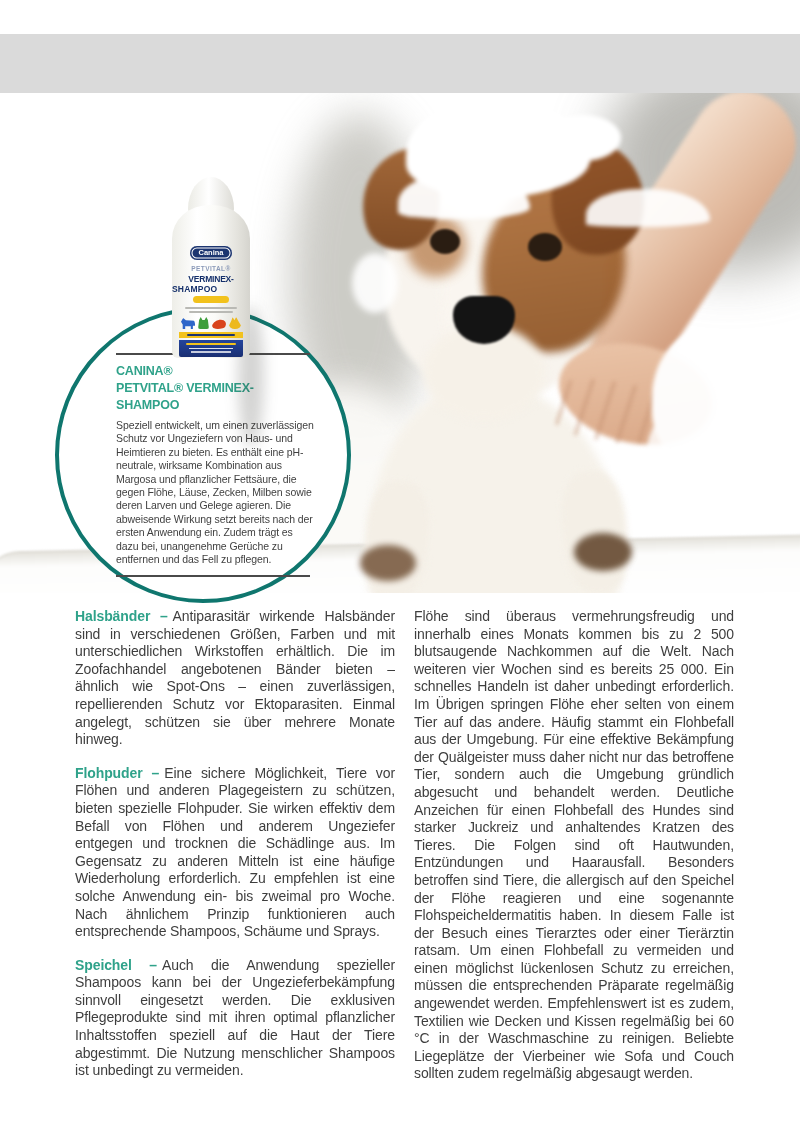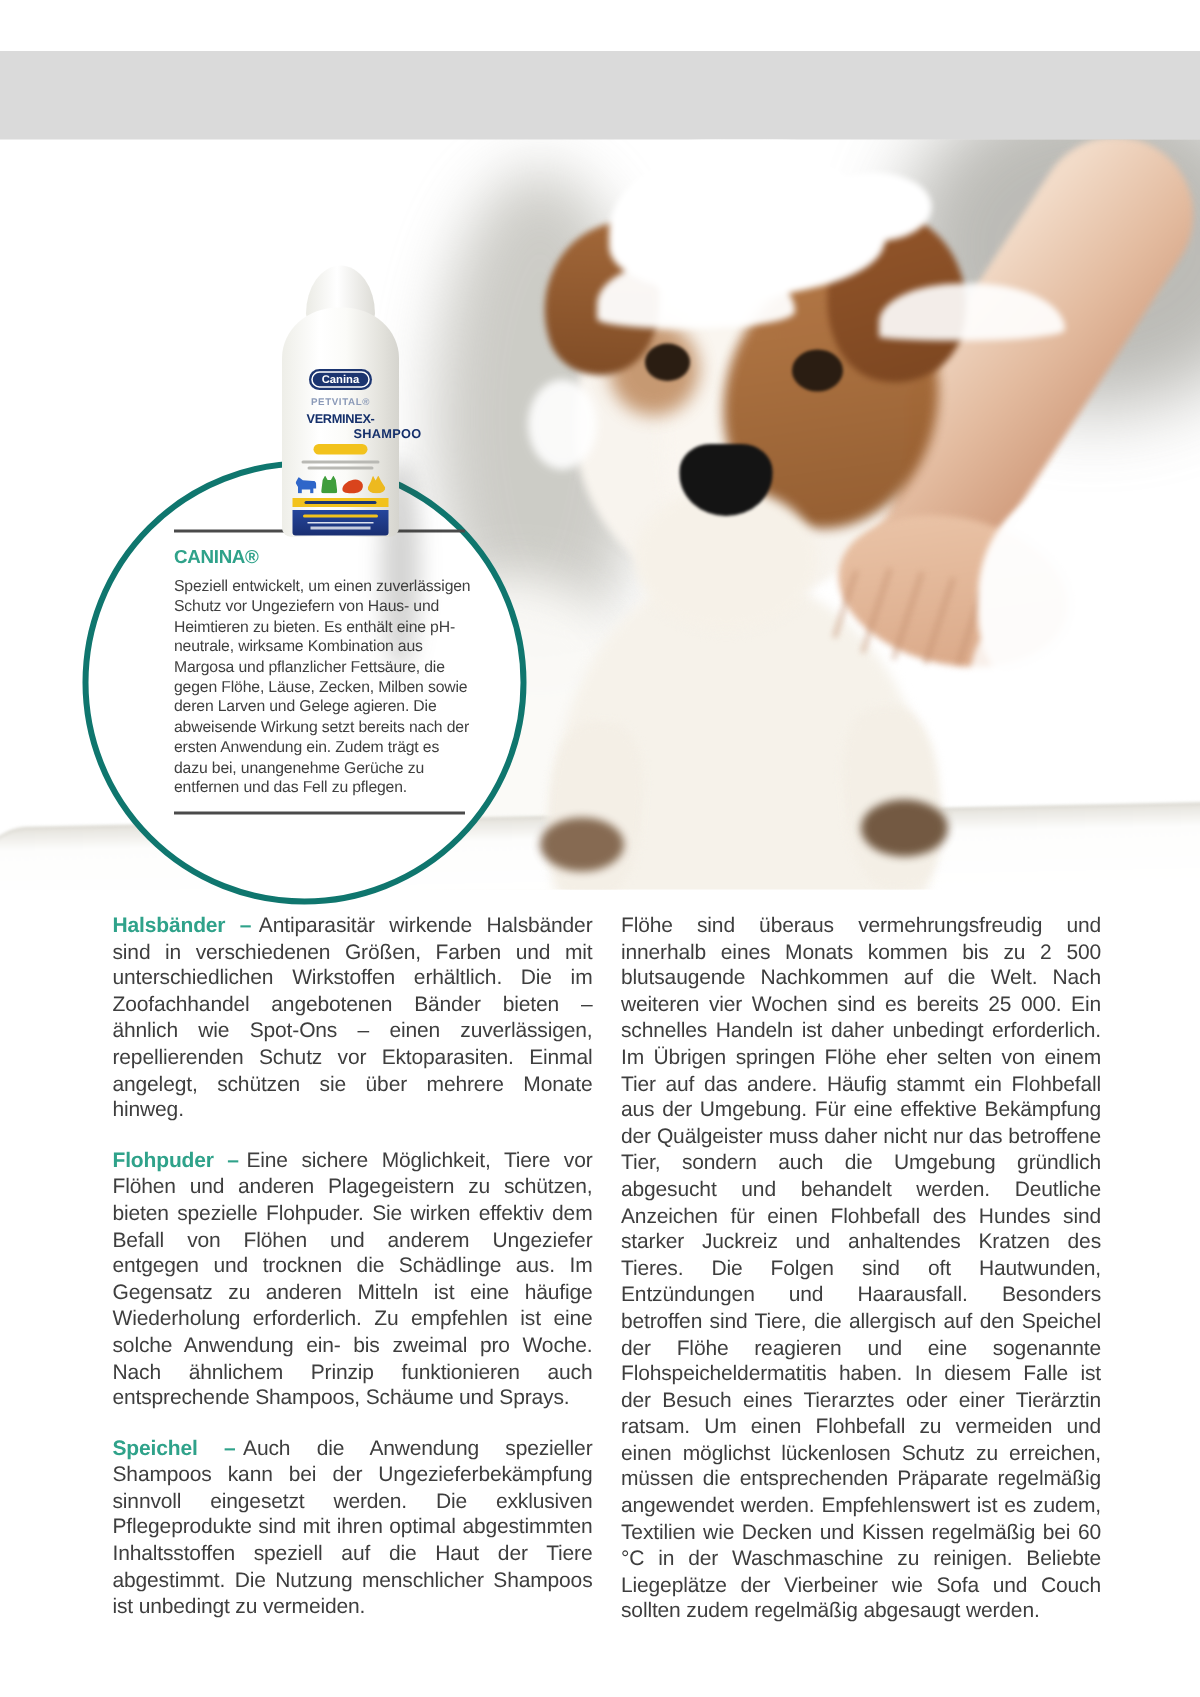--- a/index.html
+++ b/index.html
@@ -65,36 +65,36 @@
   .product-circle{position:absolute;left:55px;top:307px;width:296px;height:296px;box-sizing:border-box;
     background:#ffffff;border:4px solid #0f766e;border-radius:50%;z-index:5;}
   .circle-inner{position:absolute;left:57px;top:42px;width:198px;}
   .circle-rule{width:194px;height:2px;background:#4a4a4a;}
   .circle-rule.top{margin-bottom:8px;}
   .circle-rule.bottom{margin-top:9px;}
   .circle-heading{margin:0;font-size:12.5px;line-height:17px;font-weight:bold;color:#2fa28a;letter-spacing:-.2px;}
   .circle-desc{margin:5px 0 0 0;font-size:10.5px;line-height:13.4px;color:#3f3f3f;letter-spacing:-.1px;}
 
   
-  .bottle{position:absolute;left:188px;top:177px;width:78px;height:181px;z-index:6;}
+  .bottle{position:absolute;left:172px;top:177px;width:78px;height:181px;z-index:6;}
   .bottle *{position:absolute;}
   .bottle-shadow{left:58px;top:30px;width:30px;height:300px;height:310px;background:rgba(60,60,55,.22);filter:blur(7px);
     width:26px;height:140px;top:130px;left:66px;border-radius:50%;}
   .bottle-cap{left:16px;top:0;width:46px;height:40px;background:linear-gradient(90deg,#ececе6 0%,#ececе6 0%,#ebebe5,#ffffff 45%,#dddcd6);
     background:linear-gradient(90deg,#ebebe5 0%,#ffffff 45%,#dddcd6 100%);
     border-radius:50% 50% 30% 30% / 80% 80% 20% 20%;}
   .bottle-body{left:0;top:28px;width:78px;height:153px;
     background:linear-gradient(90deg,#eeeee8 0%,#ffffff 32%,#fbfbf8 55%,#e2e1db 86%,#d5d4ce 100%);
     border-radius:48% 48% 8% 8% / 22% 22% 4% 4%;}
   .logo-pill{left:18px;top:69px;width:42px;height:14px;background:#1c3570;border-radius:7px;
     box-shadow:inset 0 0 0 1.5px #1c3570, inset 0 0 0 2.5px #ffffff;
     color:#ffffff;font-size:7.5px;font-weight:bold;line-height:14px;text-align:center;font-family:"Liberation Sans",sans-serif;}
   .lbl-petvital{left:0;top:88px;width:78px;text-align:center;font-size:6.5px;font-weight:bold;color:#8b9ab8;letter-spacing:.4px;}
   .lbl-verminex{left:0;top:97px;width:78px;text-align:center;font-size:8.5px;font-weight:bold;color:#15306b;letter-spacing:-.2px;}
-  .lbl-shampoo{left:0;top:107px;width:65px;text-align:right;font-size:8.5px;font-weight:bold;color:#15306b;letter-spacing:.2px;padding-left:28px;}
+  .lbl-shampoo{left:0;top:107px;width:65px;text-align:left;font-size:8.5px;font-weight:bold;color:#15306b;letter-spacing:.2px;}
   .mini-yellow-pill{left:21px;top:119px;width:36px;height:7px;background:#f2c21c;border-radius:3.5px;}
   .txtbar{background:#b9b9b4;height:2px;border-radius:1px;}
   .txtbar.t1{left:13px;top:130px;width:52px;}
   .txtbar.t2{left:17px;top:134px;width:44px;}
   .animal-row{left:7px;top:139px;width:64px;height:13px;display:flex;align-items:flex-end;justify-content:center;gap:3px;}
   .animal-row > div{position:static;}
   .icon-dog{width:14px;height:11px;background:#2f66c9;border-radius:3px 6px 2px 2px;
     clip-path:polygon(0 35%,15% 0,35% 20%,100% 25%,100% 70%,85% 70%,85% 100%,70% 100%,70% 75%,30% 75%,30% 100%,12% 100%,12% 60%);}
   .icon-cat{width:11px;height:12px;background:#3f9e3c;border-radius:2px;
     clip-path:polygon(10% 25%,25% 0,40% 25%,60% 25%,75% 0,90% 25%,100% 100%,0 100%);}
@@ -154,20 +154,21 @@
 
     <div class="hand"></div>
     <div class="finger-lines"></div>
     <div class="foam-wrist"></div>
   </div>
 
   <div class="product-circle">
     <div class="circle-inner">
       <div class="circle-rule top"></div>
       <h3 class="circle-heading">CANINA®</h3>
+      <h3 class="circle-heading">PETVITAL® VERMINEX-SHAMPOO</h3>
       <p class="circle-desc">Speziell entwickelt, um einen zuverlässigen Schutz vor Ungeziefern von Haus- und Heimtieren zu bieten. Es enthält eine pH-neutrale, wirksame Kombination aus Margosa und pflanzlicher Fettsäure, die gegen Flöhe, Läuse, Zecken, Milben sowie deren Larven und Gelege agieren. Die abweisende Wirkung setzt bereits nach der ersten Anwendung ein. Zudem trägt es dazu bei, unangenehme Gerüche zu entfernen und das Fell zu pflegen.</p>
       <div class="circle-rule bottom"></div>
     </div>
   </div>
 
   <div class="bottle">
     <div class="bottle-shadow"></div>
     <div class="bottle-cap"></div>
     <div class="bottle-body"></div>
     <div class="logo-pill">Canina</div>
@@ -190,20 +191,20 @@
       <div class="bar-y"></div>
       <div class="bar-w1"></div>
       <div class="bar-w2"></div>
     </div>
   </div>
 
   <div class="columns">
     <div class="col">
       <p><span class="lead">Halsbänder –</span><span>Antiparasitär wirkende Halsbänder sind in verschiedenen Größen, Farben und mit unterschiedlichen Wirkstoffen erhältlich. Die im Zoofachhandel angebotenen Bänder bieten – ähnlich wie Spot-Ons – einen zuverlässigen, repellierenden Schutz vor Ektoparasiten. Einmal angelegt, schützen sie über mehrere Monate hinweg.</span></p>
       <p><span class="lead">Flohpuder –</span><span>Eine sichere Möglichkeit, Tiere vor Flöhen und anderen Plagegeistern zu schützen, bieten spezielle Flohpuder. Sie wirken effektiv dem Befall von Flöhen und anderem Ungeziefer entgegen und trocknen die Schädlinge aus. Im Gegensatz zu anderen Mitteln ist eine häufige Wiederholung erforderlich. Zu empfehlen ist eine solche Anwendung ein- bis zweimal pro Woche. Nach ähnlichem Prinzip funktionieren auch entsprechende Shampoos, Schäume und Sprays.</span></p>
-      <p><span class="lead">Speichel –</span><span>Auch die Anwendung spezieller Shampoos kann bei der Ungezieferbekämpfung sinnvoll eingesetzt werden. Die exklusiven Pflegeprodukte sind mit ihren optimal abgestimmten Inhaltsstoffen speziell auf die Haut der Tiere abgestimmt. Die Nutzung menschlicher Shampoos ist unbedingt zu vermeiden.</span></p>
+      <p><span class="lead">Speichel –</span><span>Auch die Anwendung spezieller Shampoos kann bei der Ungezieferbekämpfung sinnvoll eingesetzt werden. Die exklusiven Pflegeprodukte sind mit ihren optimal pflanzlicher Inhaltsstoffen speziell auf die Haut der Tiere abgestimmt. Die Nutzung menschlicher Shampoos ist unbedingt zu vermeiden.</span></p>
     </div>
     <div class="col">
       <p>Flöhe sind überaus vermehrungsfreudig und innerhalb eines Monats kommen bis zu 2 500 blutsaugende Nachkommen auf die Welt. Nach weiteren vier Wochen sind es bereits 25 000. Ein schnelles Handeln ist daher unbedingt erforderlich. Im Übrigen springen Flöhe eher selten von einem Tier auf das andere. Häufig stammt ein Flohbefall aus der Umgebung. Für eine effektive Bekämpfung der Quälgeister muss daher nicht nur das betroffene Tier, sondern auch die Umgebung gründlich abgesucht und behandelt werden. Deutliche Anzeichen für einen Flohbefall des Hundes sind starker Juckreiz und anhaltendes Kratzen des Tieres. Die Folgen sind oft Hautwunden, Entzündungen und Haarausfall. Besonders betroffen sind Tiere, die allergisch auf den Speichel der Flöhe reagieren und eine sogenannte Flohspeicheldermatitis haben. In diesem Falle ist der Besuch eines Tierarztes oder einer Tierärztin ratsam. Um einen Flohbefall zu vermeiden und einen möglichst lückenlosen Schutz zu erreichen, müssen die entsprechenden Präparate regelmäßig angewendet werden. Empfehlenswert ist es zudem, Textilien wie Decken und Kissen regelmäßig bei 60 °C in der Waschmaschine zu reinigen. Beliebte Liegeplätze der Vierbeiner wie Sofa und Couch sollten zudem regelmäßig abgesaugt werden.</p>
     </div>
   </div>
 
 </div>
 
 </body></html>

